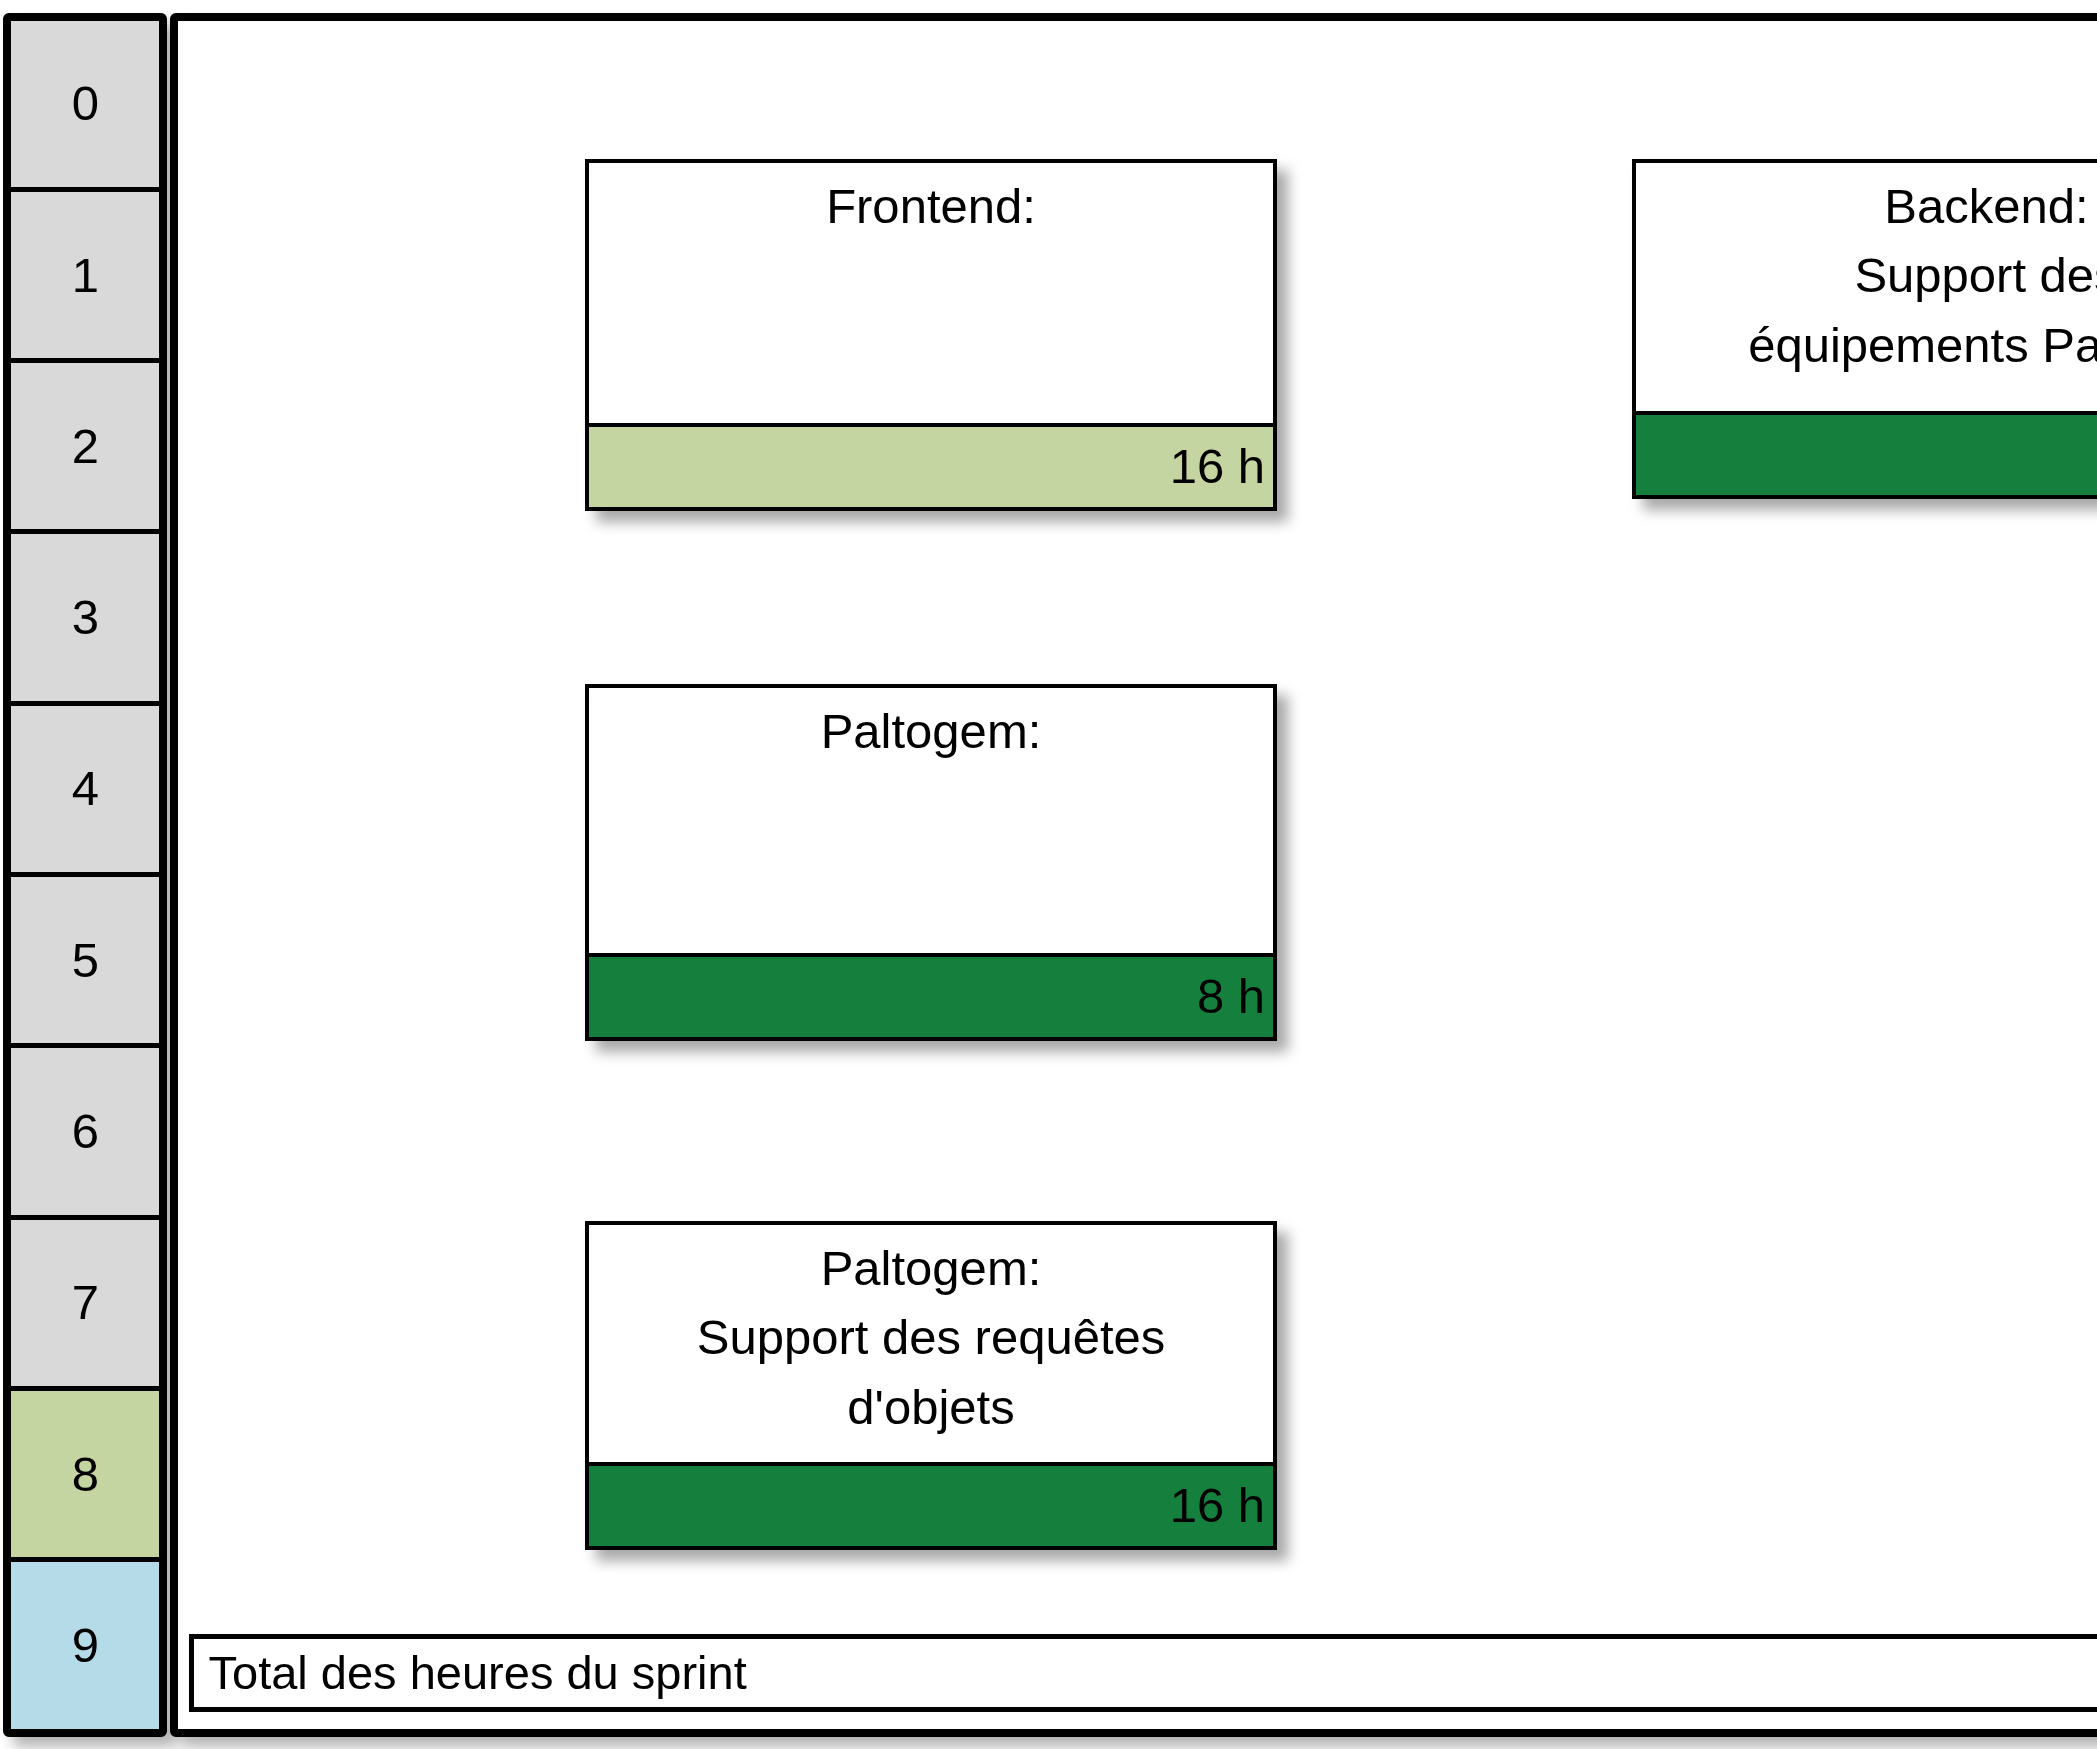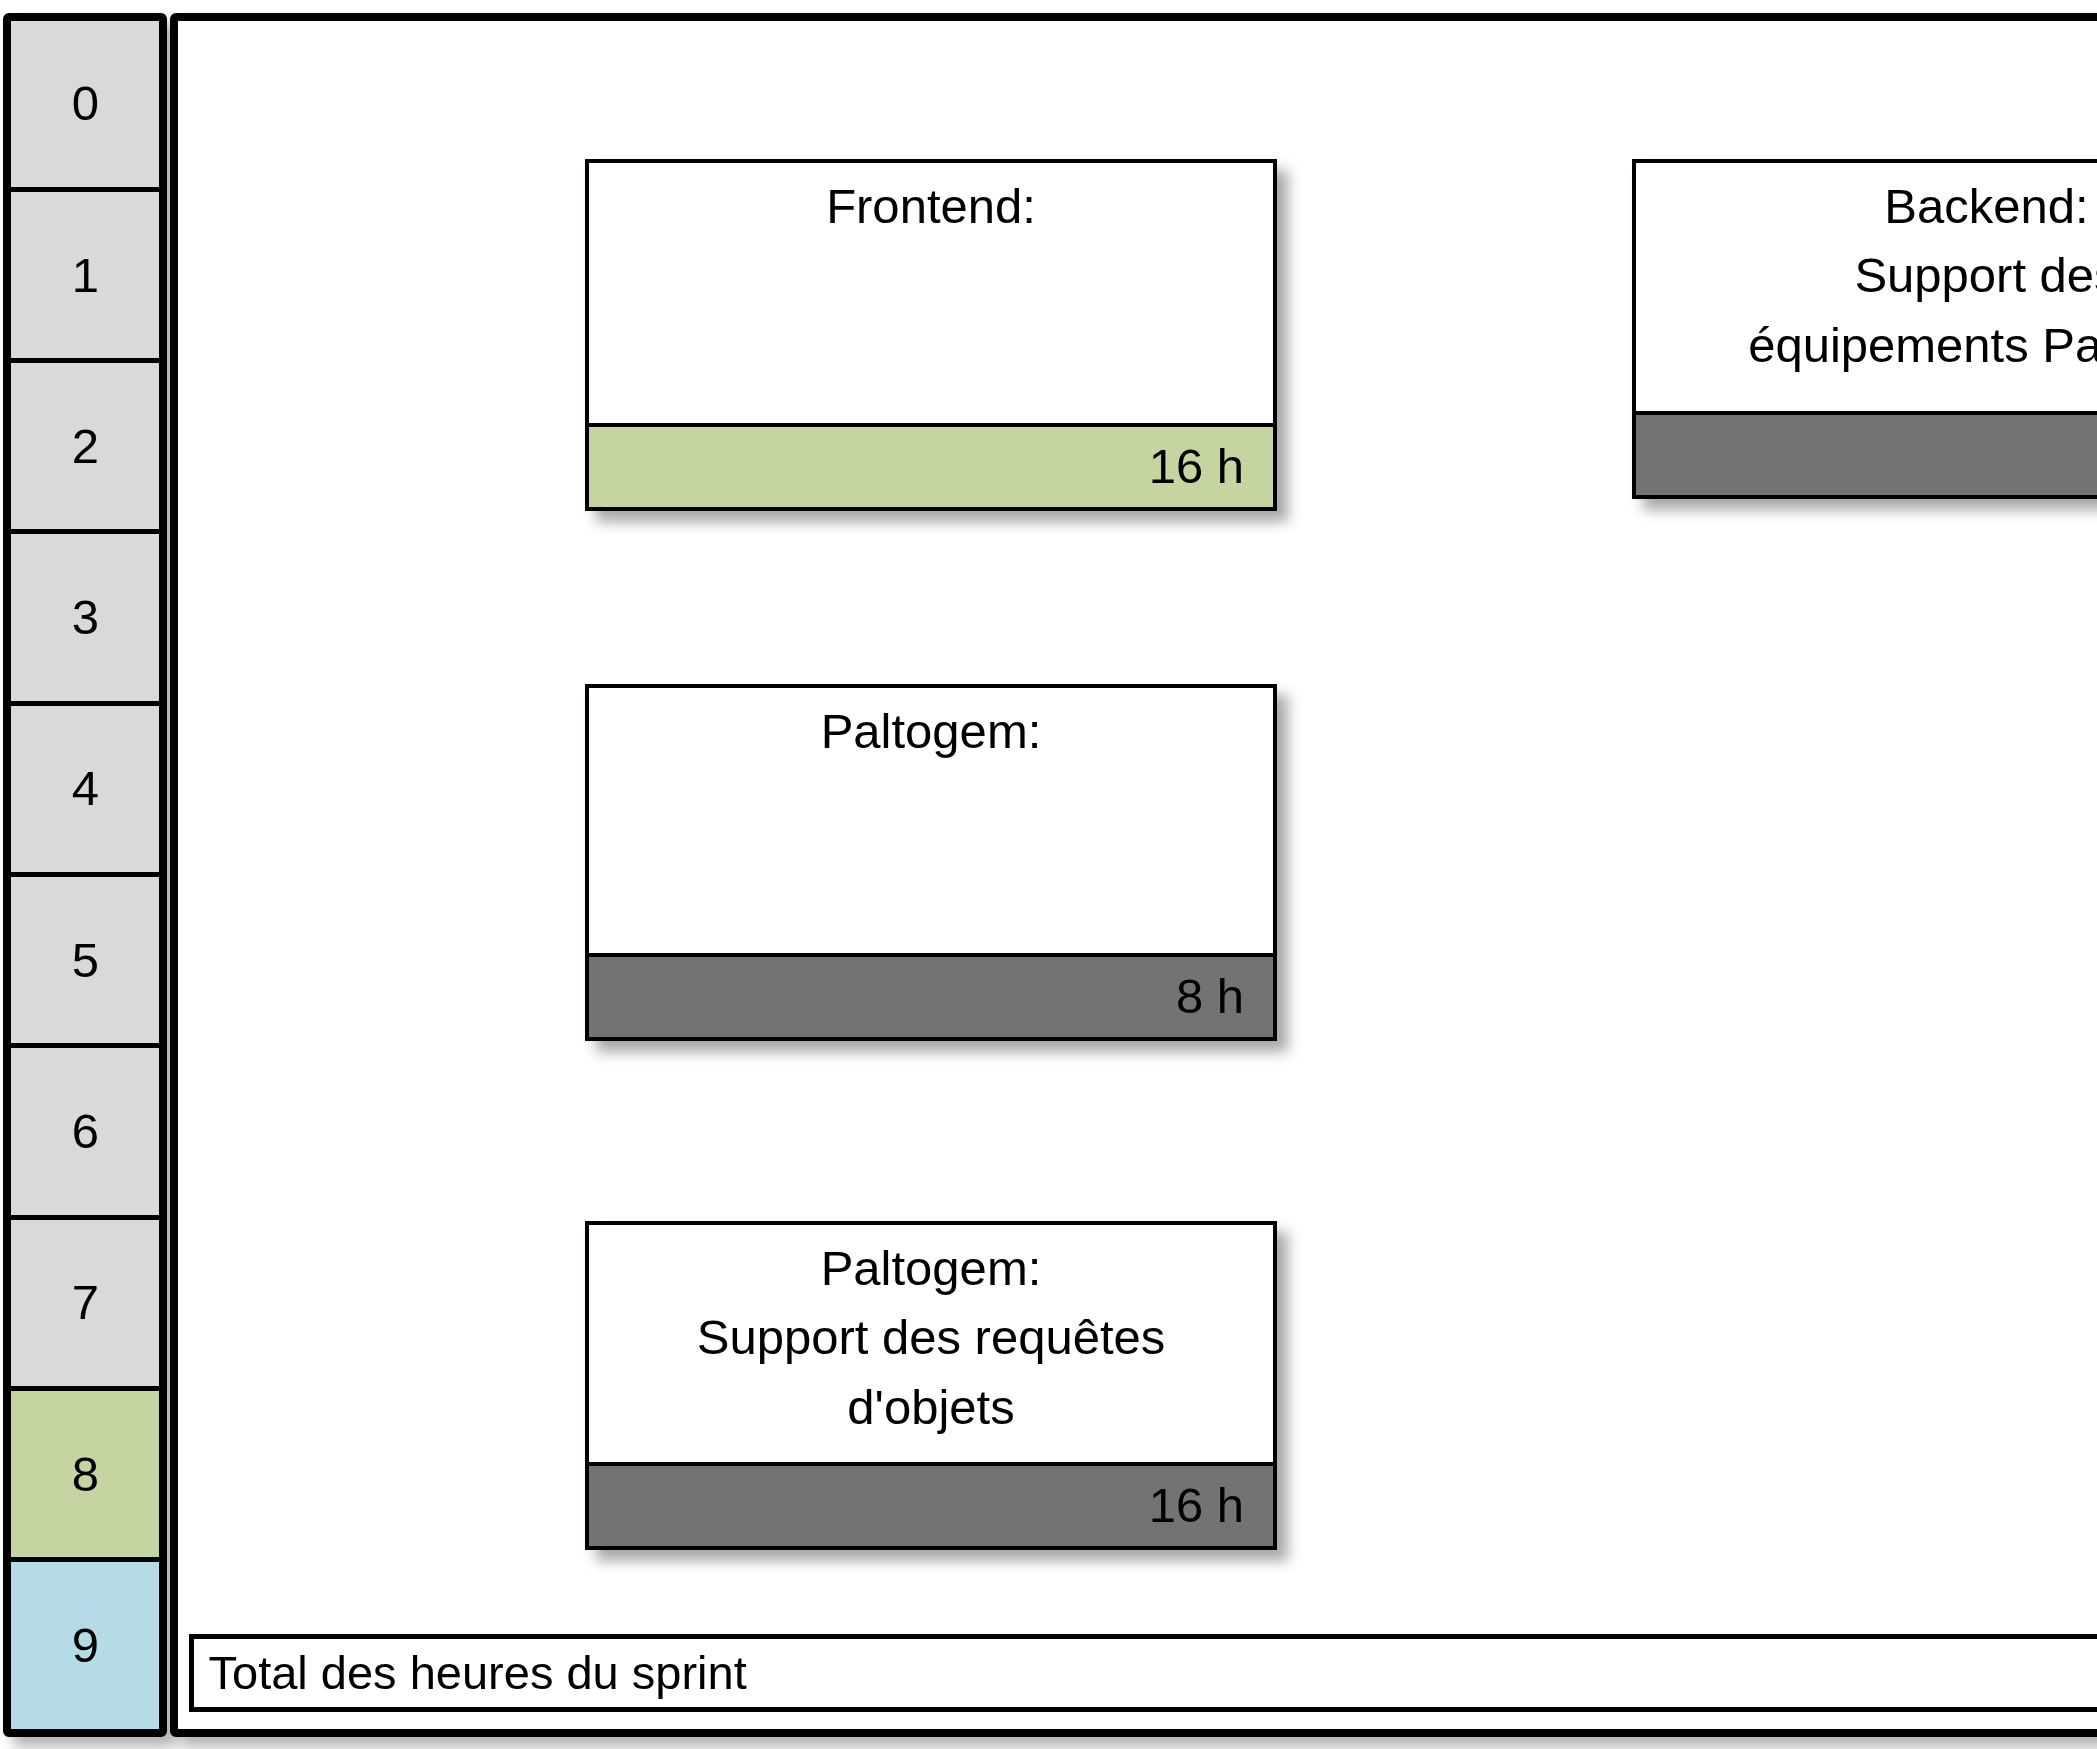--- a/index.html
+++ b/index.html
@@ -87,27 +87,27 @@
     line-height: 1.42;
     color: #000000;
     white-space: nowrap;
   }
   .card-footer {
     border-top: 4.6px solid #000000;
     box-sizing: border-box;
     display: flex;
     align-items: center;
     justify-content: flex-end;
-    padding-right: 29px;
+    padding-right: 8px;
     font-size: 49px;
     color: #000000;
     line-height: 1;
   }
   .card-footer.green { background: #c5d5a2; }
-  .card-footer.blue  { background: #737373; }
+  .card-footer.blue  { background: #15803d; }
 
   
   #card-0 { left: 407px; top: 138px;  width: 692px; height: 352px; }
   #card-0 .card-footer { height: 84px; }
 
   #card-1 { left: 1454px; top: 138px; width: 709px; height: 340px; }
   #card-1 .card-footer { height: 84px; }
 
   #card-2 { left: 407px; top: 663px; width: 692px; height: 357px; }
   #card-2 .card-footer { height: 84px; }

